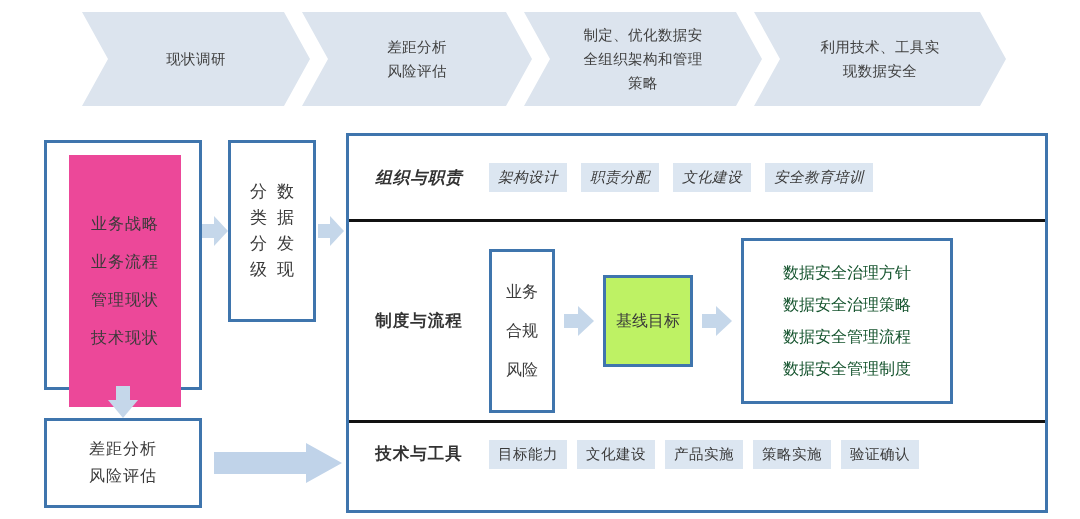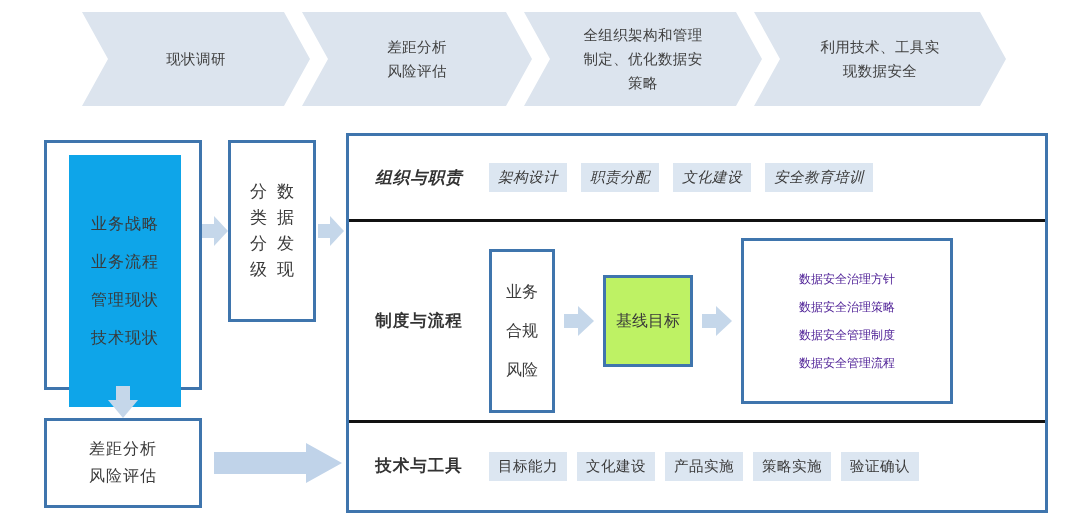--- a/index.html
+++ b/index.html
@@ -59,21 +59,21 @@
     background: #ffffff;
     box-sizing: border-box;
   }
 
   
   #left-box { left: 44px; top: 140px; width: 158px; height: 250px; }
   #left-inner {
     position: absolute;
     left: 22px; top: 12px;
     width: 112px; height: 252px;
-    background: #0ea5e9;
+    background: #ec4899;
     display: flex;
     flex-direction: column;
     justify-content: center;
     align-items: center;
     gap: 17px;
     box-sizing: border-box;
   }
   #left-inner .line {
     font-size: 16px;
     color: #3a3a3a;
@@ -215,21 +215,21 @@
     width: 140px;
     flex: 0 0 140px;
     text-align: center;
     font-size: 16.5px;
     font-weight: bold;
     color: #333333;
     letter-spacing: 1px;
   }
   #row-1 { top: 0; height: 83px; font-style: italic; }
   #row-2 { top: 86px; height: 198px; }
-  #row-3 { top: 285px; height: 90px; }
+  #row-3 { top: 273px; height: 90px; }
 
   .tags {
     display: flex;
     align-items: flex-end;
     gap: 14px;
   }
   .tag {
     background: #dce6f1;
     color: #3a3a3a;
     font-size: 14.5px;
@@ -285,22 +285,22 @@
     box-sizing: border-box;
     width: 212px;
     height: 166px;
     display: flex;
     flex-direction: column;
     justify-content: center;
     align-items: center;
     gap: 11px;
   }
   #policy-box span {
-    font-size: 12px;
-    color: #4c1d95;
+    font-size: 16px;
+    color: #14532d;
     white-space: nowrap;
   }
   .inline-arrow {
     position: relative;
     width: 30px; height: 30px;
     margin: 0 9px;
     flex: 0 0 30px;
   }
   .inline-arrow .stem {
     position: absolute;
@@ -332,22 +332,22 @@
 
     <div class="chev chev-2">
       <div class="chev-txt">
         <div>差距分析</div>
         <div>风险评估</div>
       </div>
     </div>
 
     <div class="chev chev-3">
       <div class="chev-txt">
+        <div>制定、优化数据安</div>
         <div>全组织架构和管理</div>
-        <div>制定、优化数据安</div>
         <div>策略</div>
       </div>
     </div>
 
     <div class="chev chev-4">
       <div class="chev-txt">
         <div>利用技术、工具实</div>
         <div>现数据安全</div>
       </div>
     </div>
@@ -435,22 +435,22 @@
         <div id="baseline-box">基线目标</div>
 
         <div class="inline-arrow">
           <div class="stem"></div>
           <div class="head"></div>
         </div>
 
         <div id="policy-box">
           <span>数据安全治理方针</span>
           <span>数据安全治理策略</span>
+          <span>数据安全管理流程</span>
           <span>数据安全管理制度</span>
-          <span>数据安全管理流程</span>
         </div>
       </div>
     </div>
 
     <div class="panel-row" id="row-3">
       <div class="row-label">技术与工具</div>
       <div class="tags">
         <div class="tag">目标能力</div>
         <div class="tag">文化建设</div>
         <div class="tag">产品实施</div>

